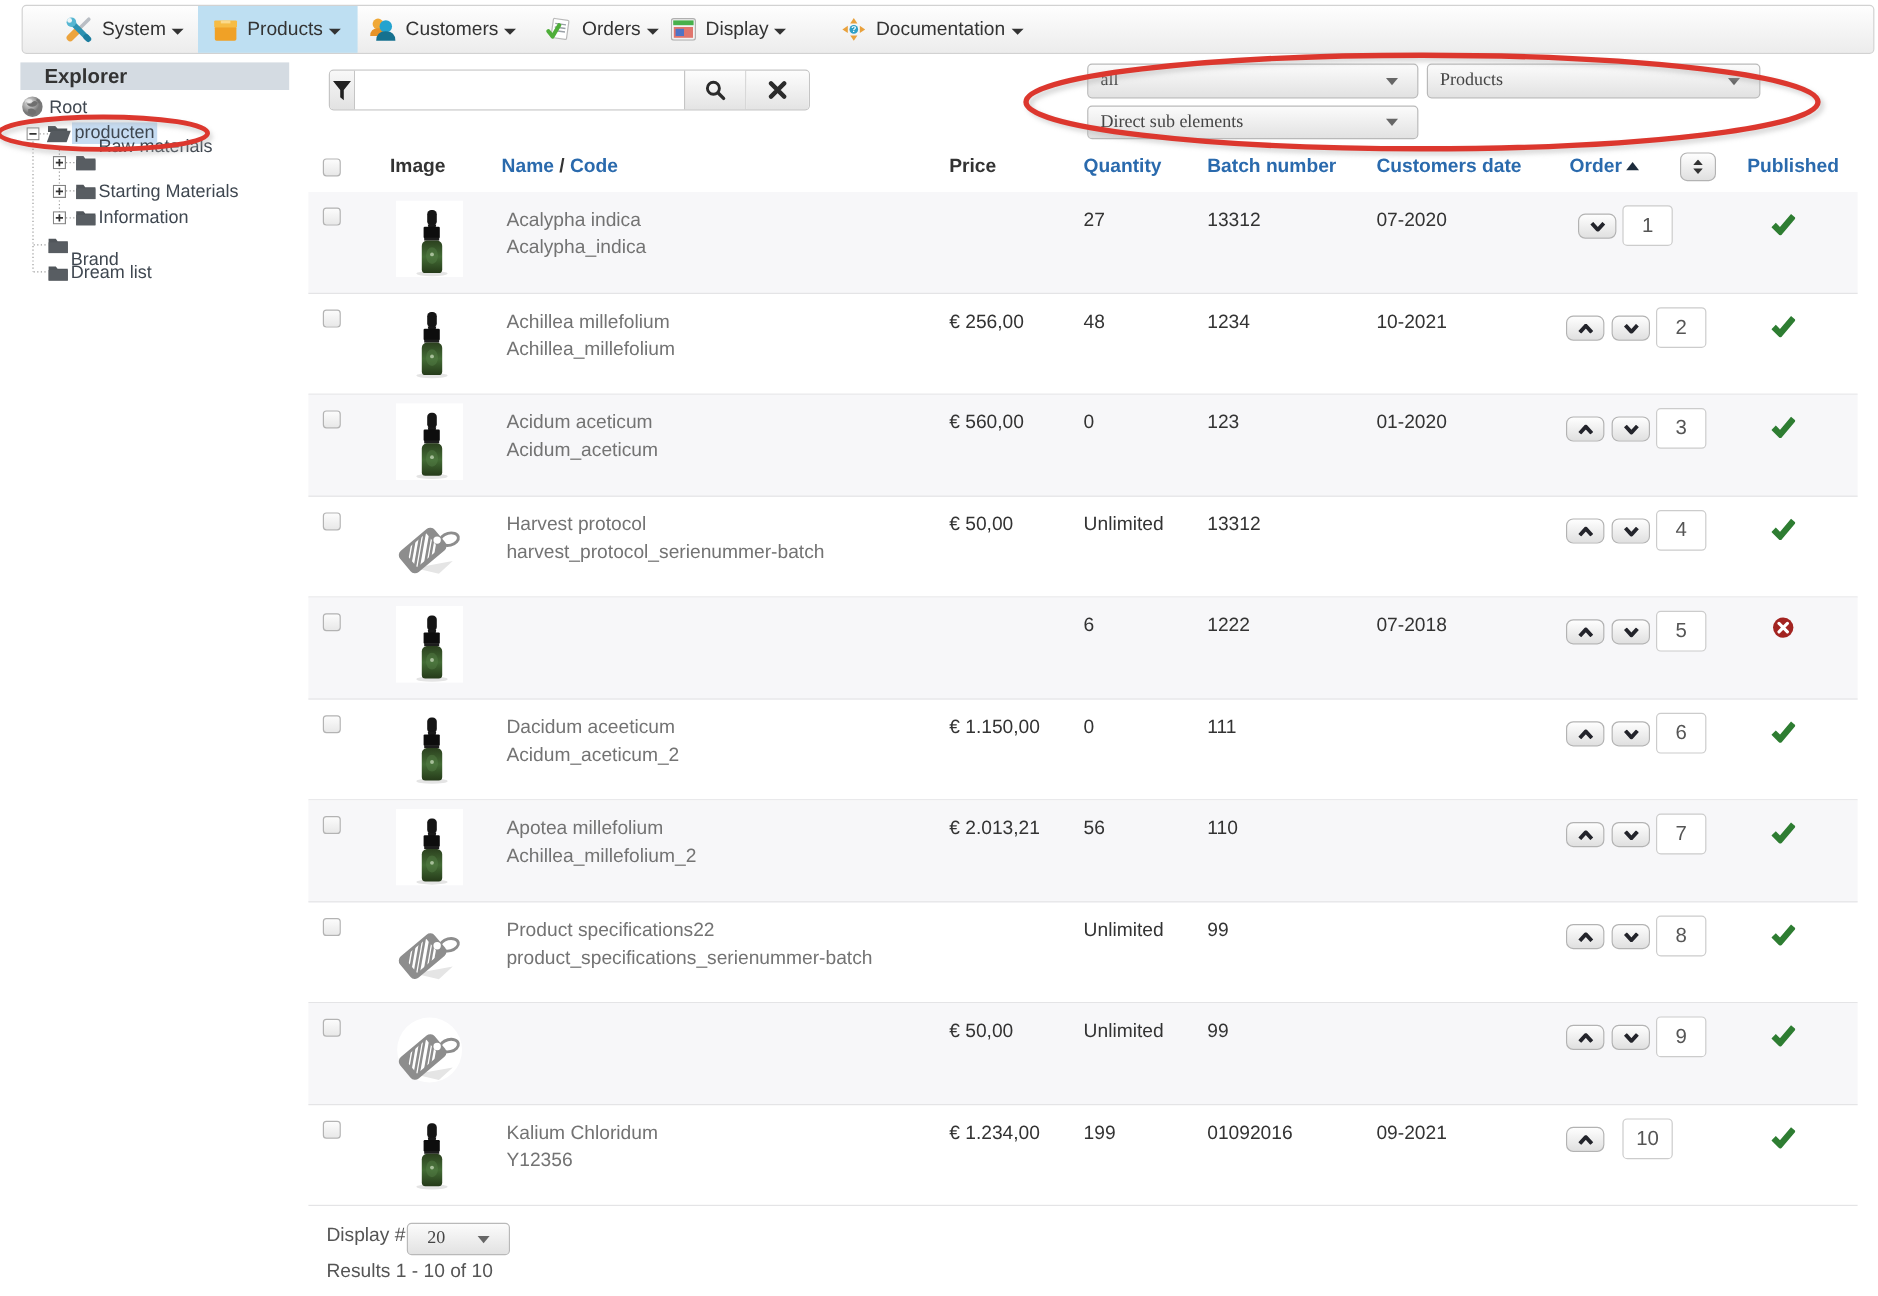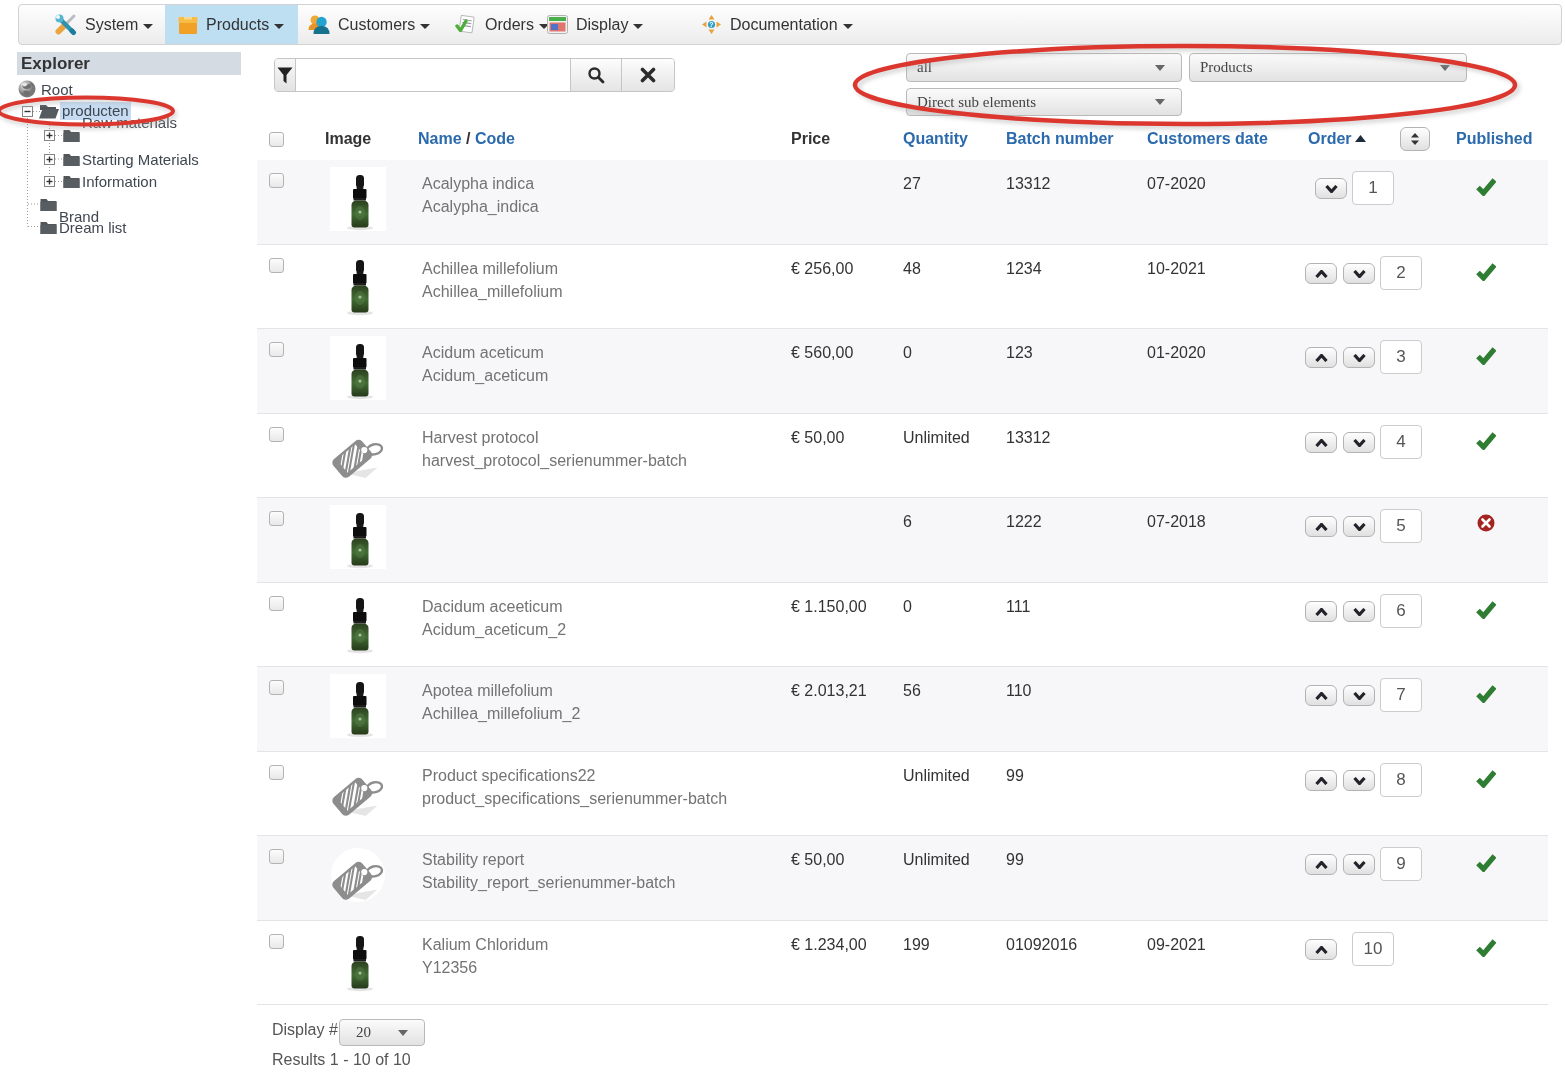--- a/index.html
+++ b/index.html
@@ -9,21 +9,21 @@
 
 
 #navbar { left:18px; top:4px; width:1544px; height:41px; border:1px solid #d2d2d2; border-radius:4px;
   background:linear-gradient(#fefefe,#ececec); }
 .mitem { position:absolute; top:0; height:39px; display:flex; align-items:center; }
 .mlabel { font-size:16px; color:#333; }
 .mcaret { width:0; height:0; border-left:5px solid transparent; border-right:5px solid transparent; border-top:5px solid #333; margin-left:5px; margin-top:3px; }
 #prodhl { position:absolute; left:146px; top:0; width:133px; height:39px; background:#bedff2; }
 
 
-#exphead { left:17px; top:52px; width:224px; height:23px; background:#d4dbe2; color:#333; font-size:17px; font-weight:bold; line-height:23px; padding-left:4px; }
+#exphead { left:17px; top:52px; width:224px; height:23px; background:#d4dbe2; color:#333; font-size:17px; font-weight:bold; line-height:23px; padding-left:20px; }
 .ttext { position:absolute; font-size:15px; color:#3f4750; white-space:nowrap; }
 .tsel { background:#c6dcf2; }
 
 
 #sgroup { left:274px; top:58px; width:401px; height:34px; border:1px solid #c5c5c5; border-radius:4px; display:flex; background:#fff; }
 .sseg { height:32px; display:flex; align-items:center; justify-content:center; }
 #sfilter { width:21px; background:linear-gradient(#f8f8f8,#e2e2e2); border-right:1px solid #c5c5c5; border-radius:3px 0 0 3px; }
 #sinput { width:274px; background:#fff; }
 #sbtn { width:51px; background:linear-gradient(#fdfdfd,#e4e4e4); border-left:1px solid #c5c5c5; }
 #cbtn { width:53px; background:linear-gradient(#fdfdfd,#e4e4e4); border-left:1px solid #c5c5c5; border-radius:0 3px 3px 0; }
@@ -93,21 +93,21 @@
     <svg width="22" height="22" viewBox="0 0 22 22">
           <g transform="rotate(8 11 11)">
             <rect x="5" y="2" width="13" height="16" rx="1" fill="#fff" stroke="#b9b9b9"></rect>
             <path d="M7 6 h9 M7 9 h9 M7 12 h9" stroke="#9aa0a6" stroke-width="1.2"></path>
           </g>
           <path d="M2 12 l3.5 4.5 L11 7" stroke="#4fae3a" stroke-width="3.4" fill="none" stroke-linecap="round" stroke-linejoin="round"></path>
         </svg>
     <span class="mlabel" style="margin-left:8px;">Orders</span>
         <span class="mcaret"></span>
   </div>
-  <div class="mitem" style="left:528px;align-items:center;">
+  <div class="mitem" style="left:540px;align-items:center;">
     <svg width="21" height="19" viewBox="0 0 21 19">
           <rect x="0.5" y="0.5" width="20" height="18" rx="2" fill="#f2f2f2" stroke="#b0b0b0"></rect>
           <rect x="2" y="2" width="17" height="4" fill="#47b04b"></rect>
           <rect x="2.5" y="7.5" width="16" height="9" fill="#e0756d"></rect>
           <rect x="4" y="9" width="7" height="6" fill="#4f73c6"></rect>
         </svg>
     <span class="mlabel" style="margin-left:8px;">Display</span>
         <span class="mcaret"></span>
   </div>
   <div class="mitem" style="left:682px;">
@@ -585,21 +585,20 @@
             <rect x="12" y="16" width="1.2" height="44"></rect>
             <rect x="15.4" y="16" width="2.2" height="44"></rect>
             <rect x="19.8" y="16" width="1.1" height="44"></rect>
             <rect x="23" y="16" width="2.8" height="44"></rect>
             <rect x="28" y="16" width="1.1" height="44"></rect>
             <rect x="31.2" y="16" width="2" height="44"></rect>
           </g>
         </g>
         <circle cx="35.5" cy="28" r="3.2" fill="#fff"></circle>
       </svg>
-      <div class="abs link" style="left:165px; top:12px;">Stability report<br>Stability_report_serienummer-batch</div>
       <div class="celltx" style="left:534px; top:15px;">€ 50,00</div>
       <div class="celltx" style="left:646px; top:15px;">Unlimited</div>
       <div class="celltx" style="left:749px; top:15px;">99</div>
       <div class="obtn" style="left:1048px; top:18px;">
         <svg width="13" height="8" viewBox="0 0 13 8">
           <path d="M1.5 7 L6.5 1.5 L11.5 7" stroke="#23242b" stroke-width="3.2" fill="none"></path>
         </svg>
       </div>
       <div class="obtn" style="left:1086px; top:18px;">
         <svg width="13" height="8" viewBox="0 0 13 8">

